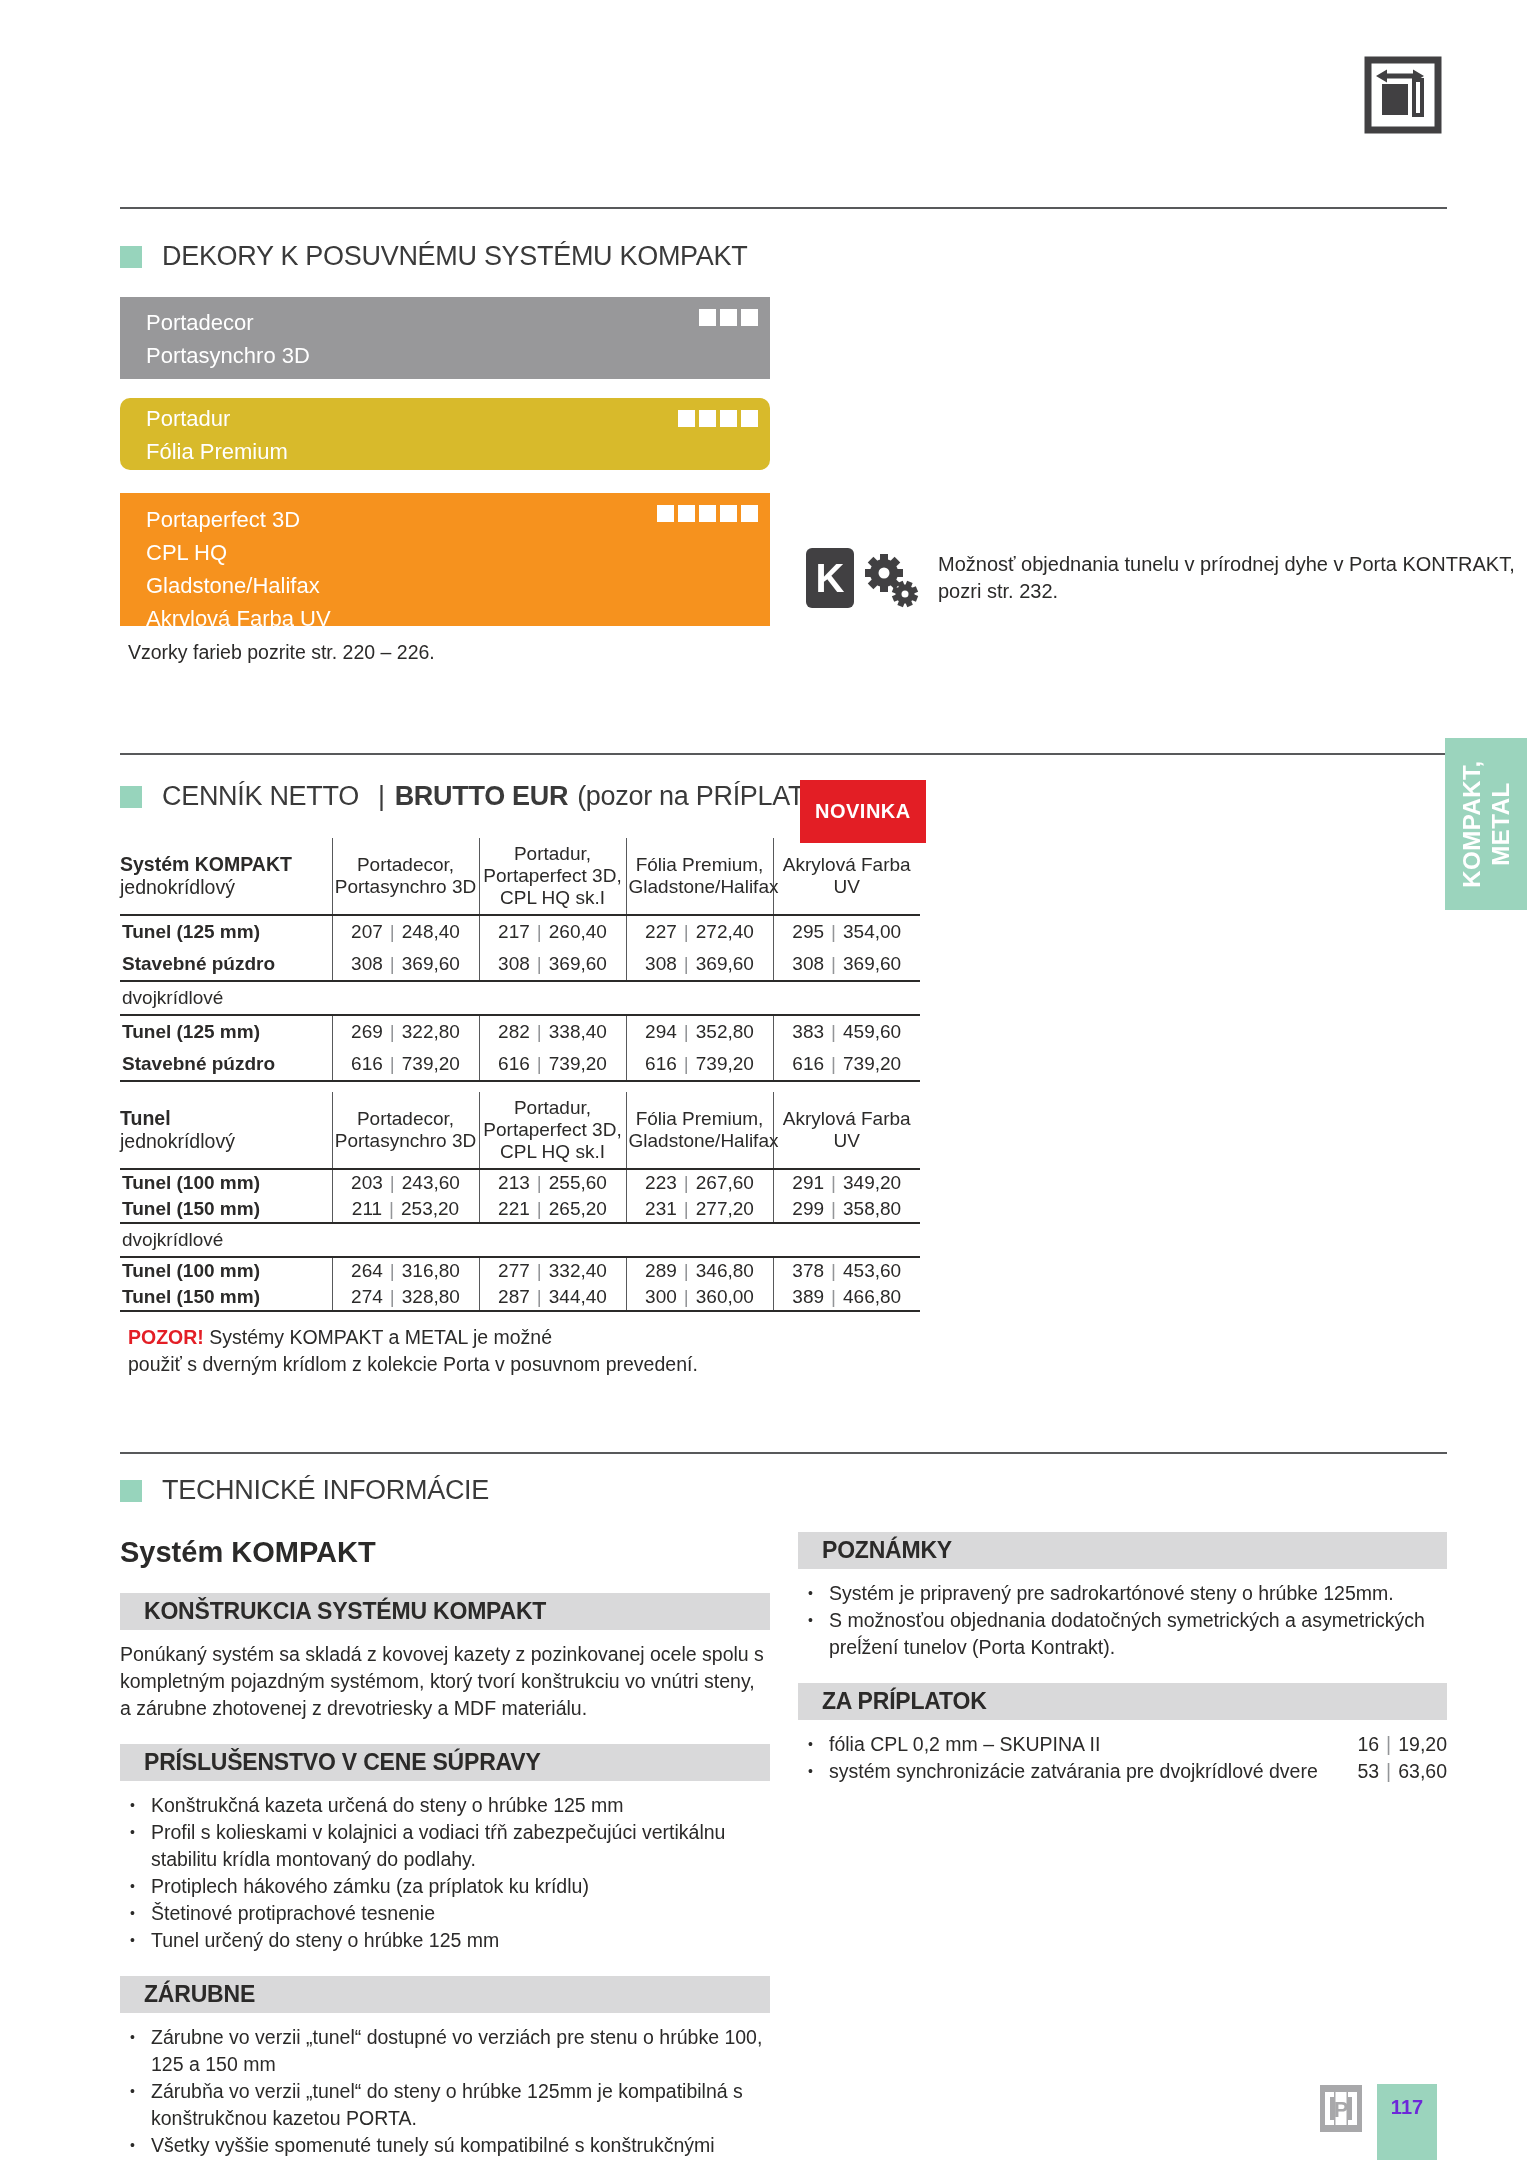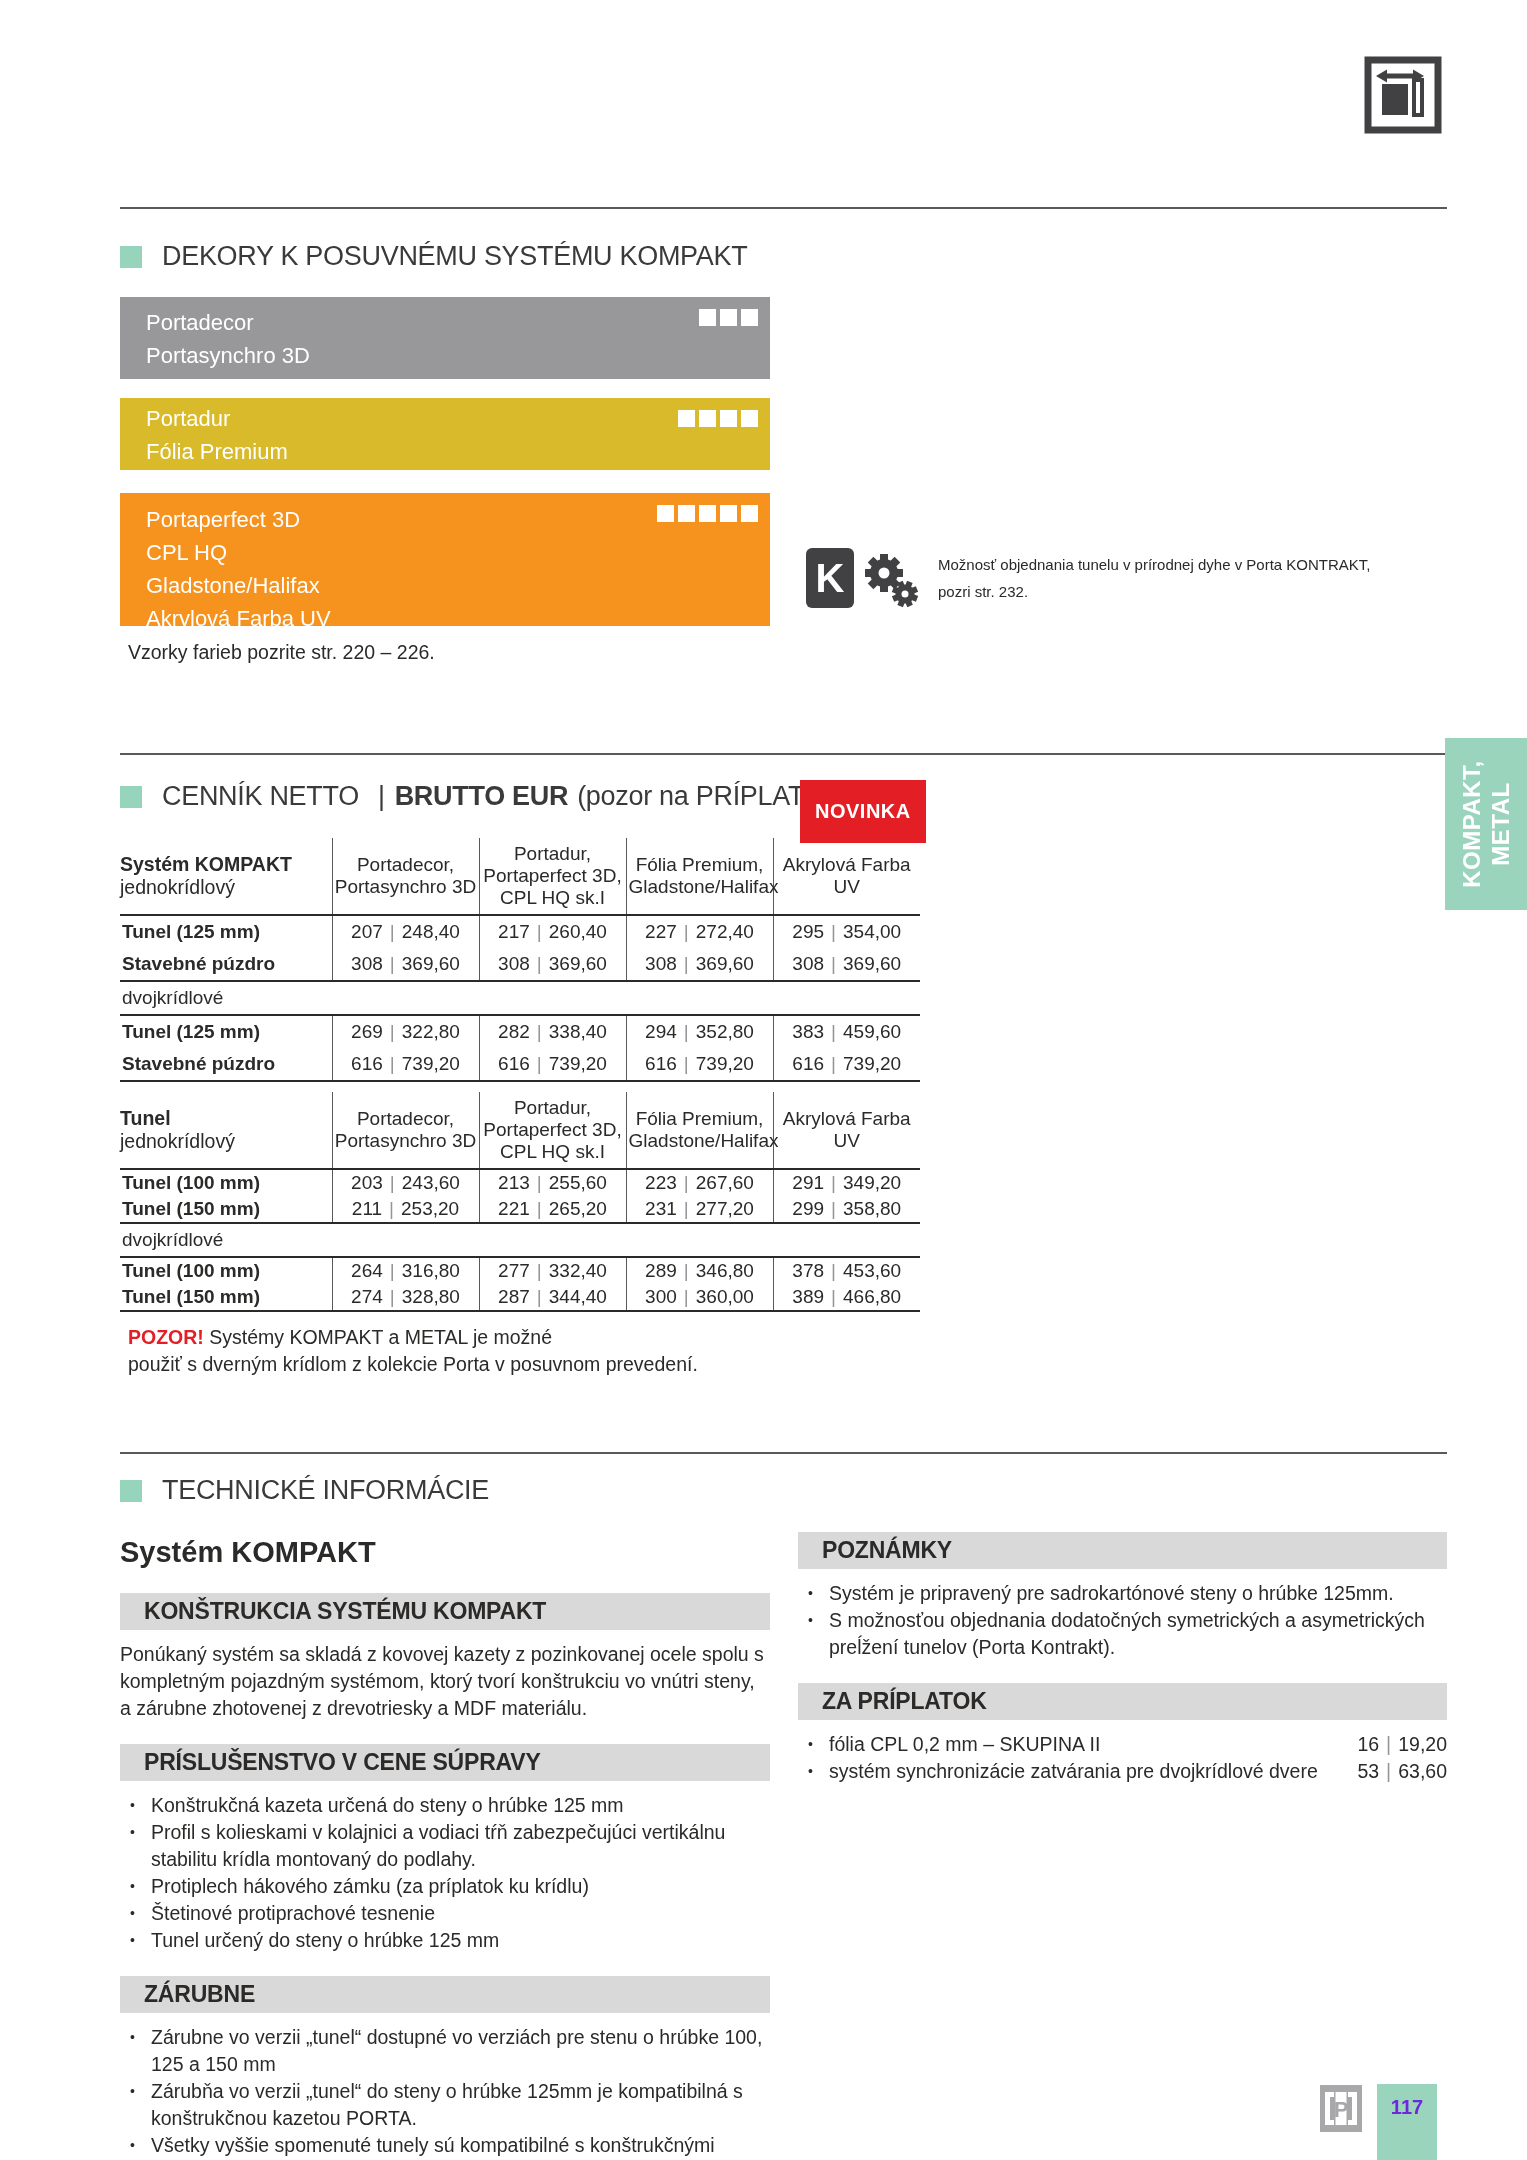--- a/index.html
+++ b/index.html
@@ -13,32 +13,32 @@
   .sec-head { position:absolute; left:120px; display:flex; align-items:center; font-size:27px; color:#3a3a3a; letter-spacing:-0.3px; }
   .teal-sq { width:22px; height:22px; background:#97d4bc; margin-right:20px; flex:none; }
   .sec-head .bold { font-weight:bold; }
   .sec-head .sep { margin:0 10px; color:#3a3a3a; }
   .sec-head .part { margin-right:9px; white-space:pre; }
 
   
   .bar { position:absolute; left:120px; width:650px; color:#fff; font-size:22px; padding-left:26px; }
   .bar .bline { line-height:33px; }
   .bar-gray   { top:297px; height:82px;  background:#98989a; padding-top:9px; }
-  .bar-yellow { top:398px; height:72px;  background:#d8ba2b; padding-top:4px; }
+  .bar-yellow { top:398px; height:72px;  background:#d8ba2b; padding-top:4px;border-radius:10px; }
   .bar-orange { top:493px; height:133px; background:#f6921e; padding-top:10px; }
   .squares { position:absolute; top:12px; right:12px; display:flex; }
   .sq { width:17px; height:17px; background:#fff; margin-left:4px; }
 
   .samples-note { position:absolute; left:128px; top:641px; font-size:19.5px; }
 
   
   .kontrakt { position:absolute; left:806px; top:548px; display:flex; align-items:flex-start; }
   .k-badge { width:48px; height:60px; background:#414042; border-radius:6px; color:#fff; font-size:40px; font-weight:bold; display:flex; align-items:center; justify-content:center; flex:none; }
   .k-gears { margin-left:4px; flex:none; }
-  .k-text { margin-left:14px; font-size:15px; line-height:27px; padding-top:3px; }
+  .k-text { margin-left:14px; font-size:20px; line-height:27px; padding-top:3px; }
 
   
   .side-tab { position:absolute; left:1445px; top:738px; width:82px; height:172px; background:#9bd4bd; display:flex; align-items:center; justify-content:center; }
   .side-tab-inner { transform:rotate(-90deg); text-align:center; color:#fff; font-weight:bold; font-size:24px; line-height:29px; white-space:nowrap; letter-spacing:0.5px; }
 
   .novinka { position:absolute; left:800px; top:780px; background:#e31e25; color:#fff; font-weight:bold; font-size:20px; padding:20px 15px; letter-spacing:0.5px; }
 
   
   table.price { position:absolute; left:120px; width:800px; border-collapse:collapse; table-layout:fixed; }
   table.price td { font-size:19px; }

